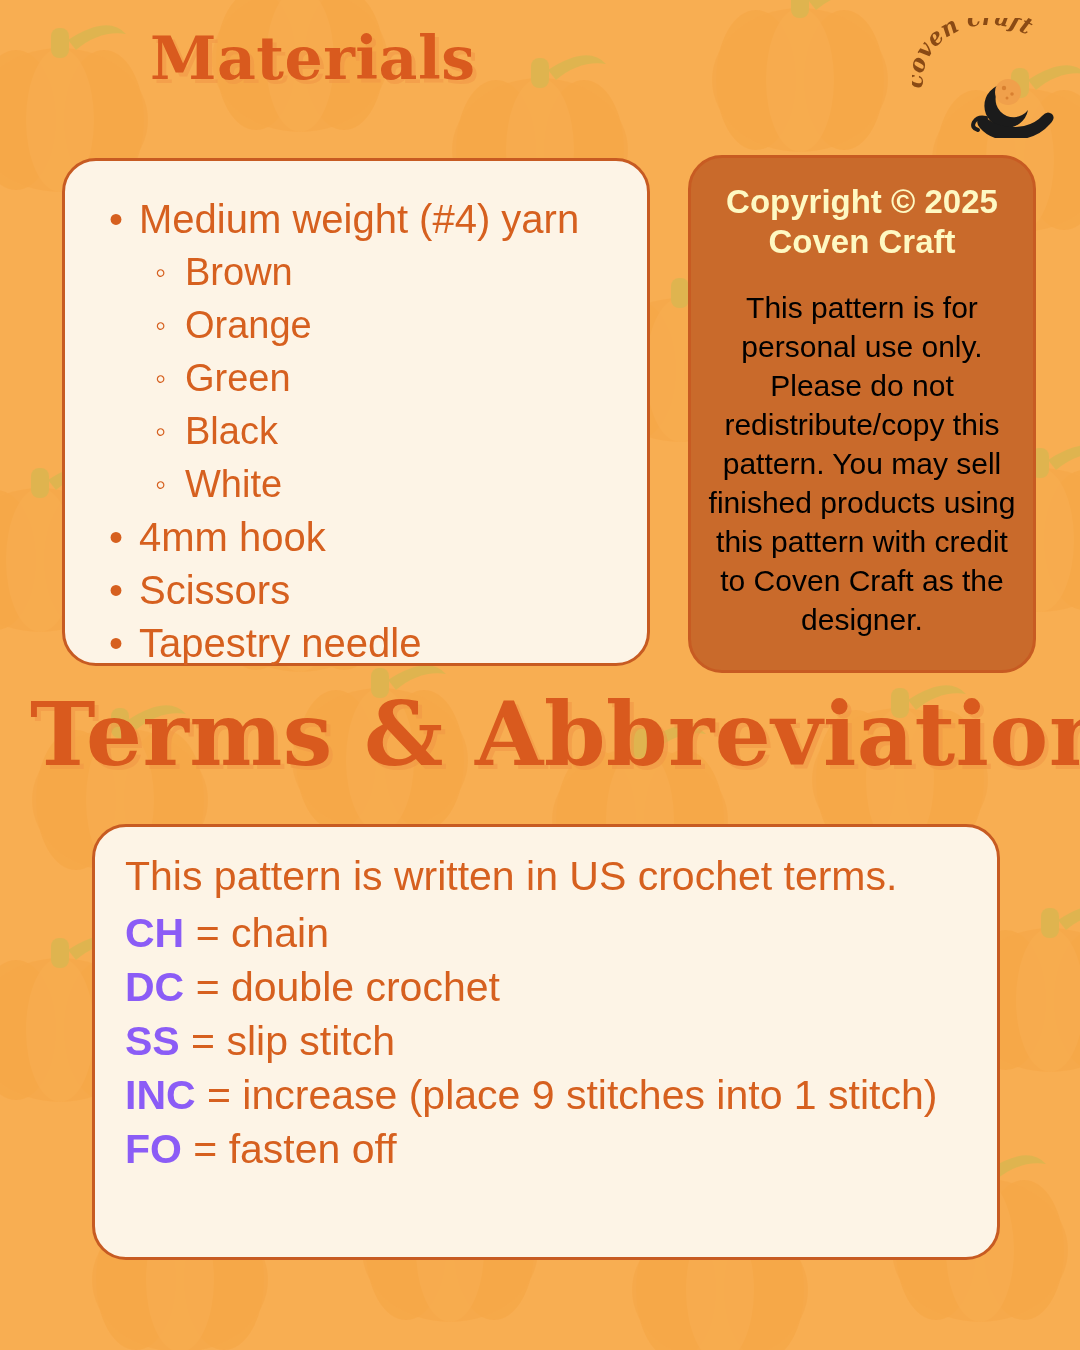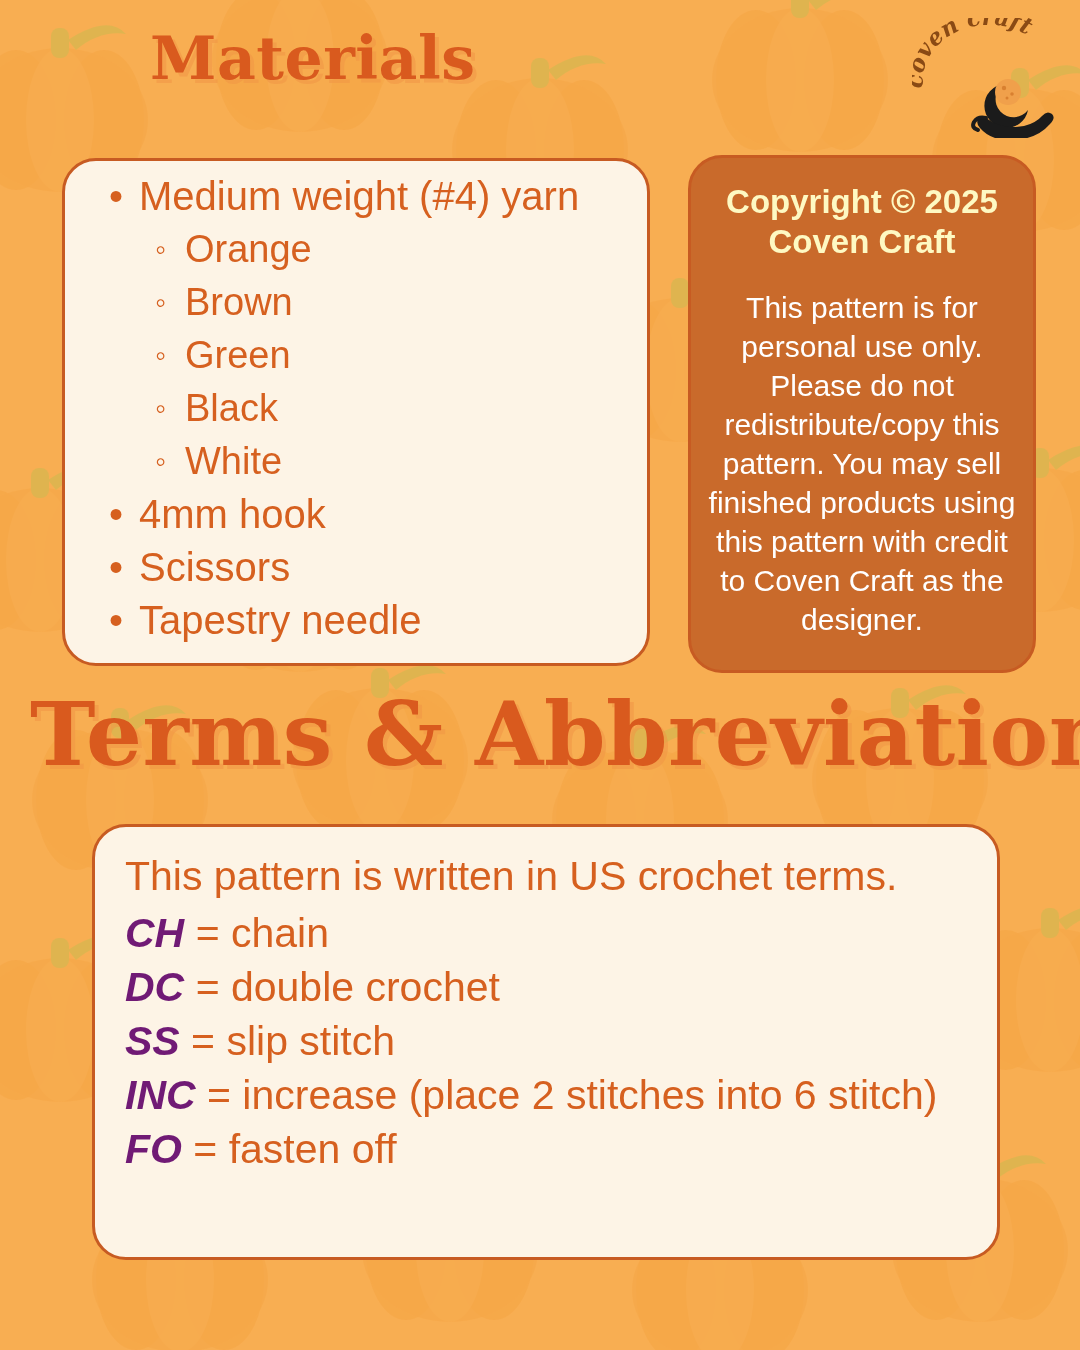--- a/index.html
+++ b/index.html
@@ -63,21 +63,21 @@
     box-sizing: border-box;
     border: 3px solid #C75B22;
     border-radius: 34px;
   }
   #materials-card {
     top: 158px;
     left: 62px;
     width: 588px;
     height: 508px;
     background: #FDF4E6;
-    padding: 9px 30px;
+    padding: 32px 30px;
   }
   #copyright-card {
     top: 155px;
     left: 688px;
     width: 348px;
     height: 518px;
     background: #C96A2B;
     padding: 20px 14px;
     text-align: center;
   }
@@ -131,43 +131,42 @@
 
   
   .cr-title {
     color: #fef9c3;
     font-weight: bold;
     font-size: 33px;
     line-height: 40px;
     margin: 4px 0 0 0;
   }
   .cr-body {
-    color: #ffffff;
+    color: #000000;
     font-size: 30px;
     line-height: 39px;
     margin: 26px 0 0 0;
   }
 
   
   .terms-intro {
     color: #D6601F;
     font-size: 41px;
     line-height: 55px;
     margin: 0 0 2px 0;
   }
   .term-row {
     color: #D6601F;
     font-size: 41px;
     line-height: 54px;
     white-space: nowrap;
   }
   .term-abbr {
     font-weight: bold;
-    color: #701a75;
-    font-style: italic;
+    color: #8b5cf6;
   }
 </style>
 </head>
 <body>
 
 <svg id="pumpkin-bg" viewBox="0 0 1080 1350" preserveAspectRatio="xMidYMid slice">
   <defs>
     <g id="pk">
       <ellipse cx="0" cy="0" rx="88" ry="72" fill="#F4A03C"></ellipse>
       <ellipse cx="-44" cy="0" rx="40" ry="70" fill="#F29A33" opacity="0.85"></ellipse>
@@ -228,22 +227,22 @@
   </svg>
 </div>
 
 <div class="heading" id="materials-heading">Materials</div>
 
 <div class="card" id="materials-card">
   <ul class="lvl1">
     <li>
       <span class="txt">Medium weight (#4) yarn</span>
       <ul class="lvl2">
+        <li>Brown</li>
         <li>Orange</li>
-        <li>Brown</li>
         <li>Green</li>
         <li>Black</li>
         <li>White</li>
       </ul>
     </li>
     <li>
       <span class="txt">4mm hook</span>
     </li>
     <li>
       <span class="txt">Scissors</span>
@@ -270,19 +269,19 @@
   <div class="term-row">
     <span class="term-abbr">DC</span>
     <span>= double crochet</span>
   </div>
   <div class="term-row">
     <span class="term-abbr">SS</span>
     <span>= slip stitch</span>
   </div>
   <div class="term-row">
     <span class="term-abbr">INC</span>
-    <span>= increase (place 2 stitches into 6 stitch)</span>
+    <span>= increase (place 9 stitches into 1 stitch)</span>
   </div>
   <div class="term-row">
     <span class="term-abbr">FO</span>
     <span>= fasten off</span>
   </div>
 </div>
 
 </body></html>

